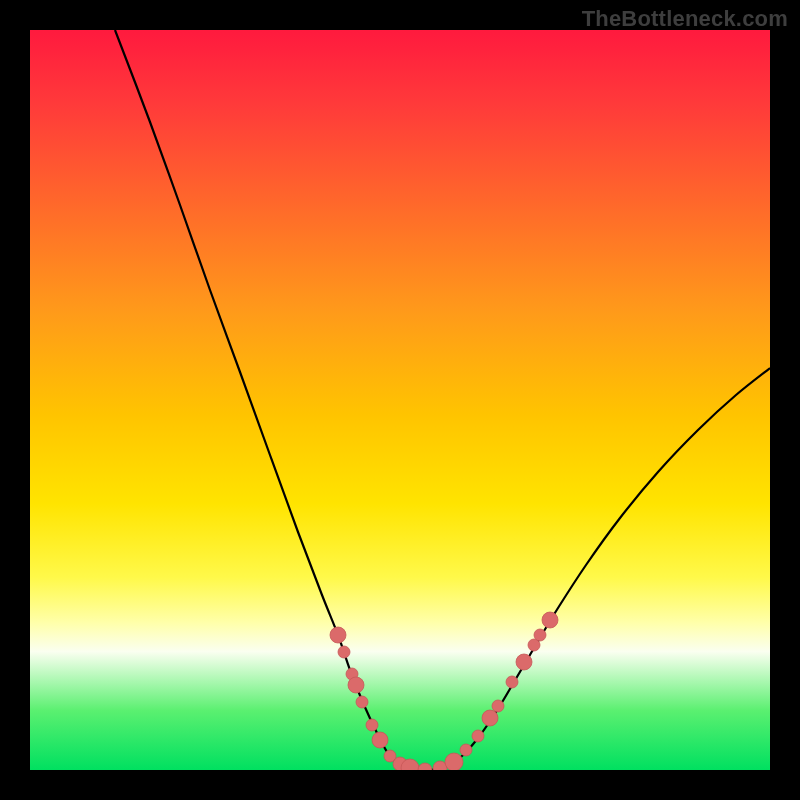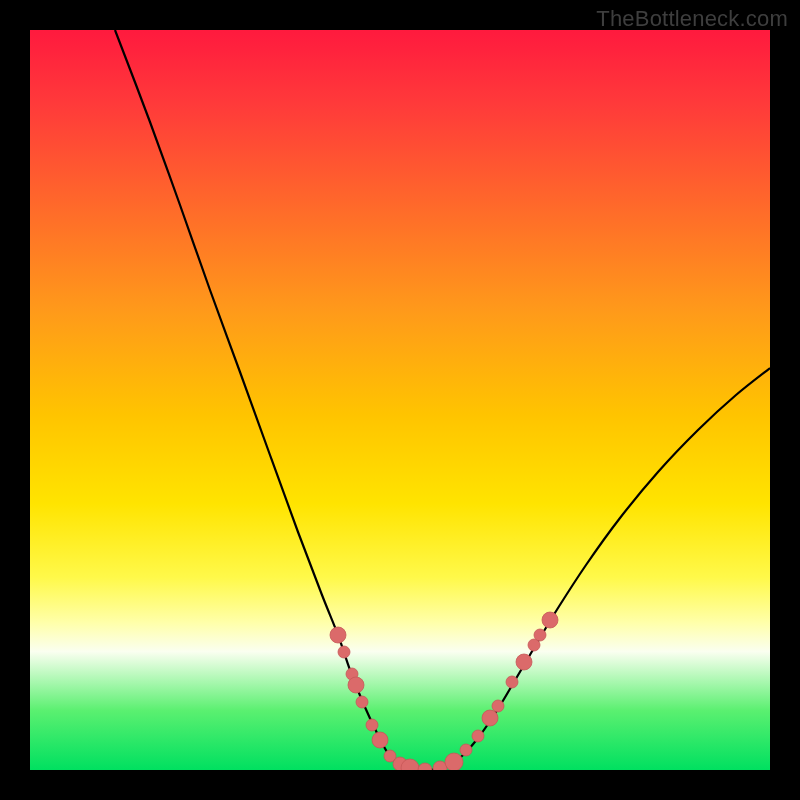--- a/index.html
+++ b/index.html
@@ -36,21 +36,21 @@
       #5af070 92%,
       #00e060 100%
     );
   }
   .attribution {
     position: absolute;
     top: 6px;
     right: 12px;
     color: #3e3e3e;
     font-size: 22px;
-    font-weight: 400;
+    font-weight: 700;
     letter-spacing: 0.2px;
   }
   svg.curve {
     position: absolute;
     left: 0;
     top: 0;
     width: 740px;
     height: 740px;
   }
   .curve path.main {

